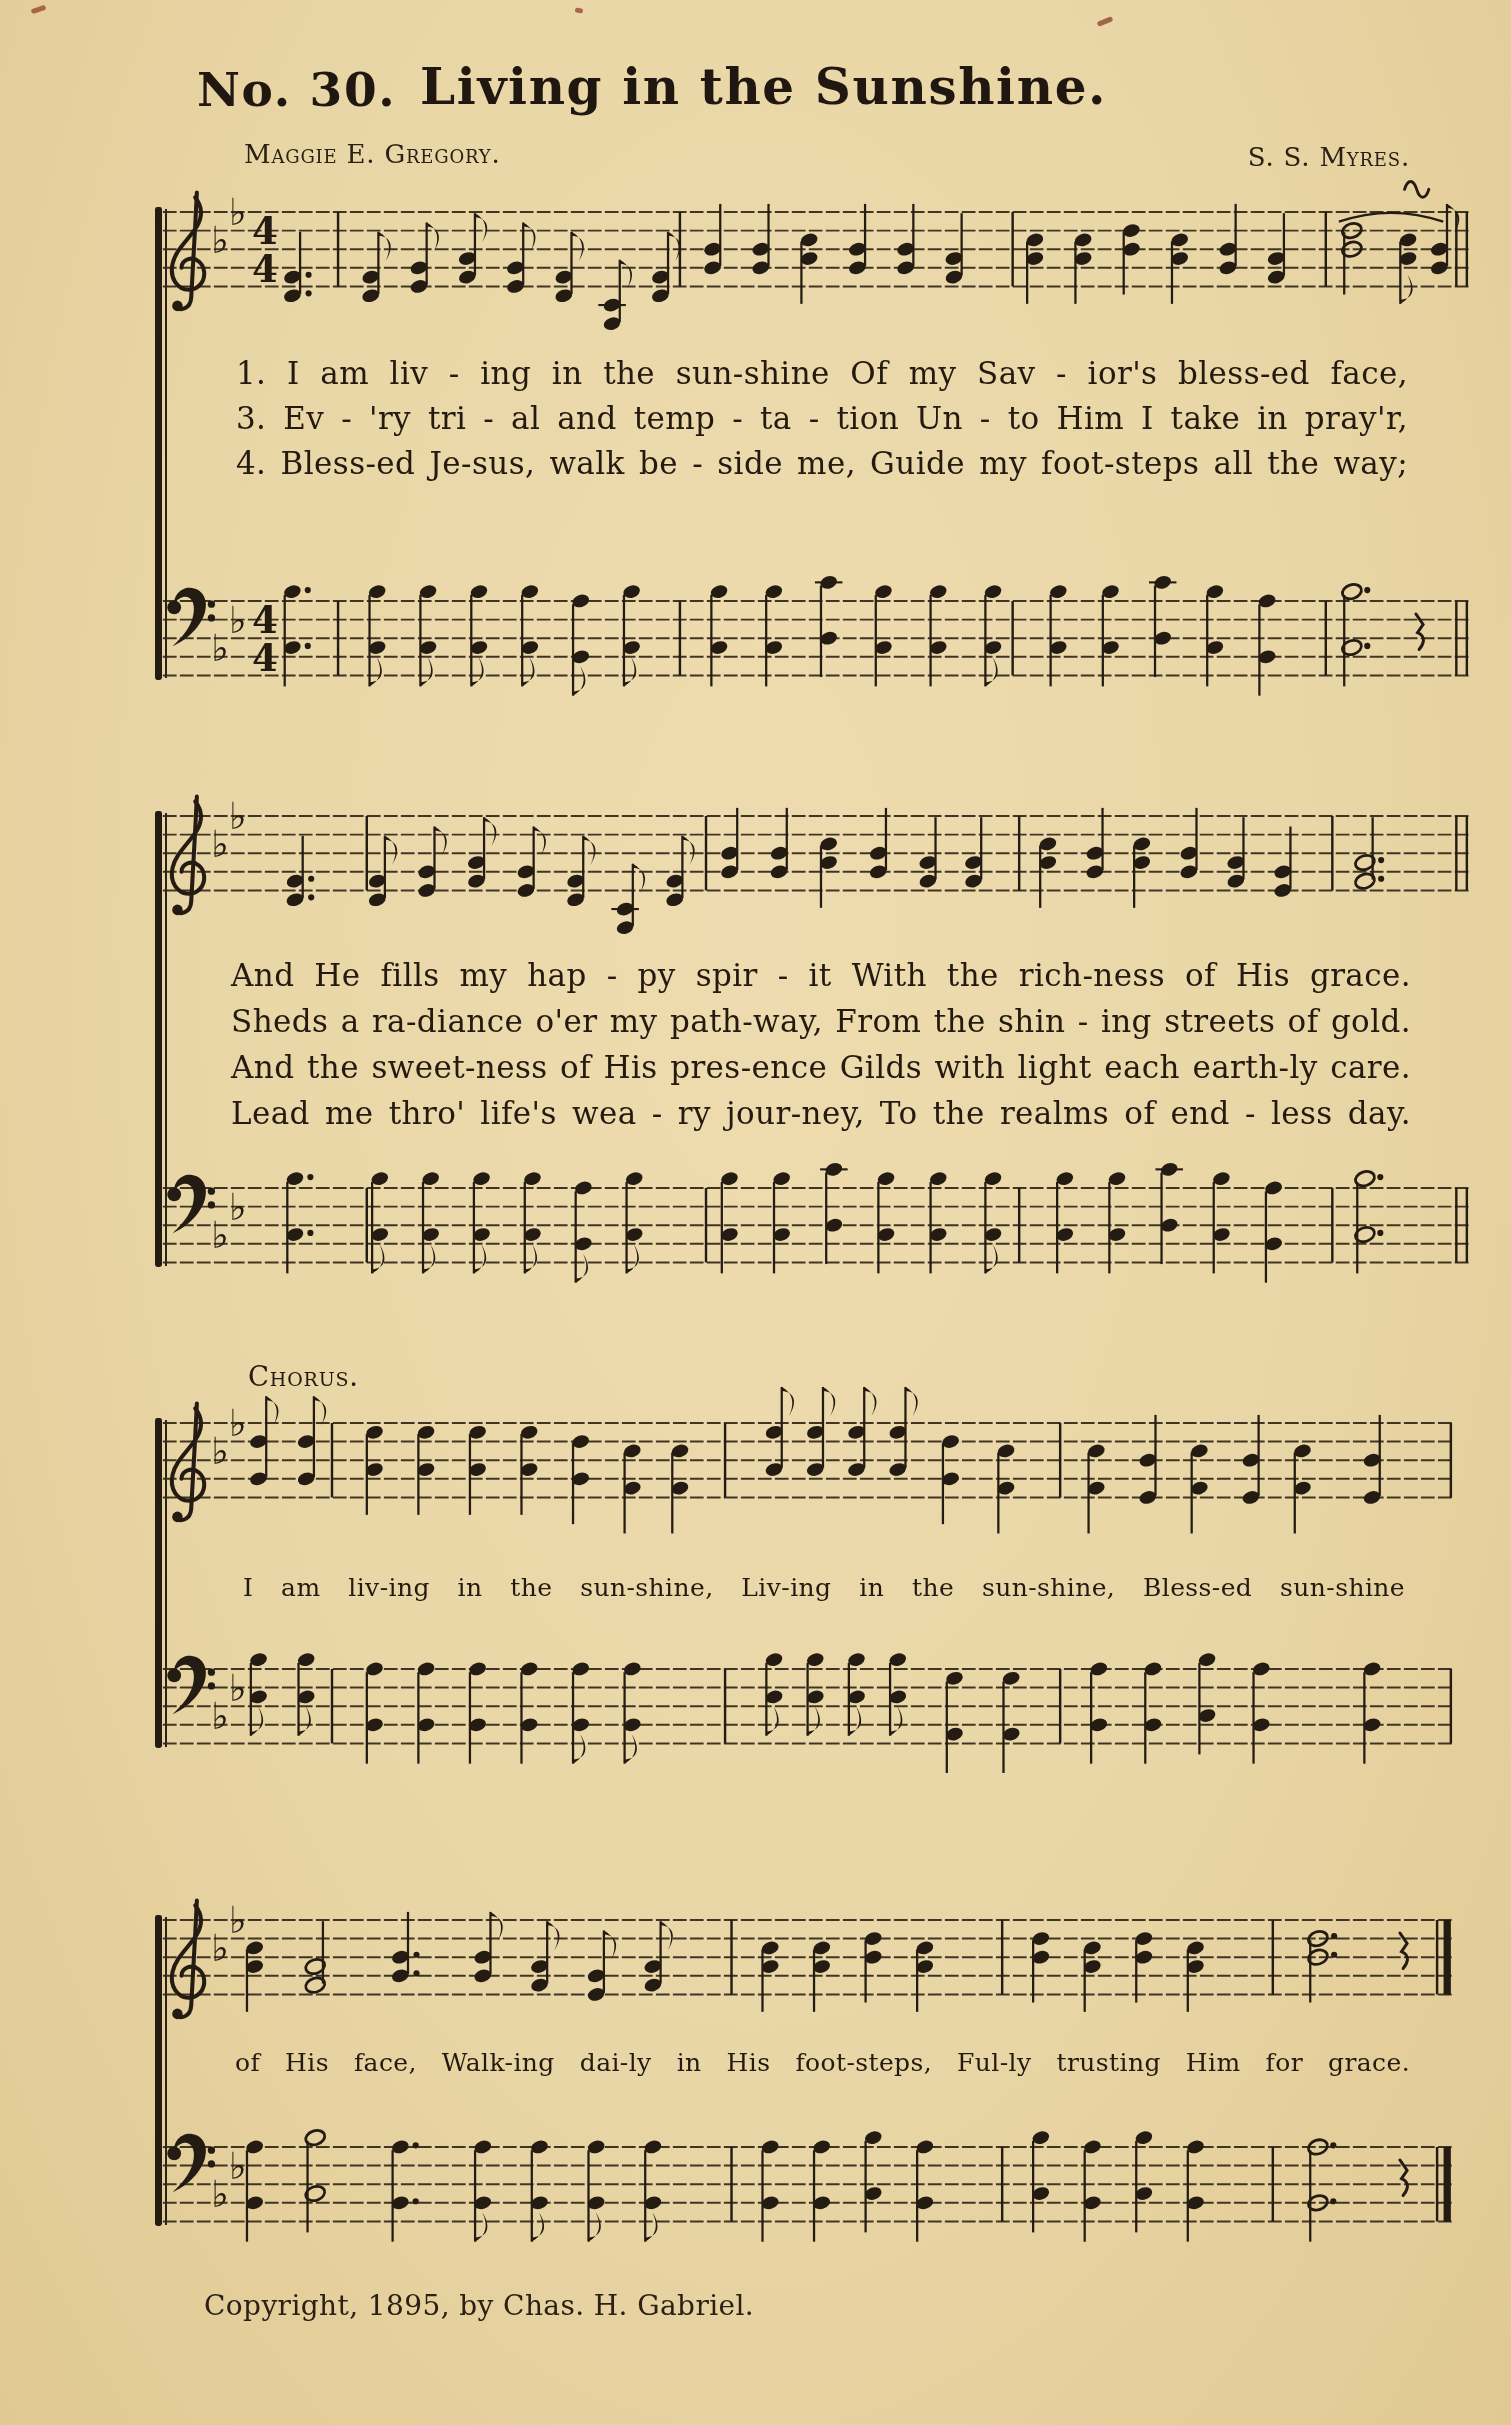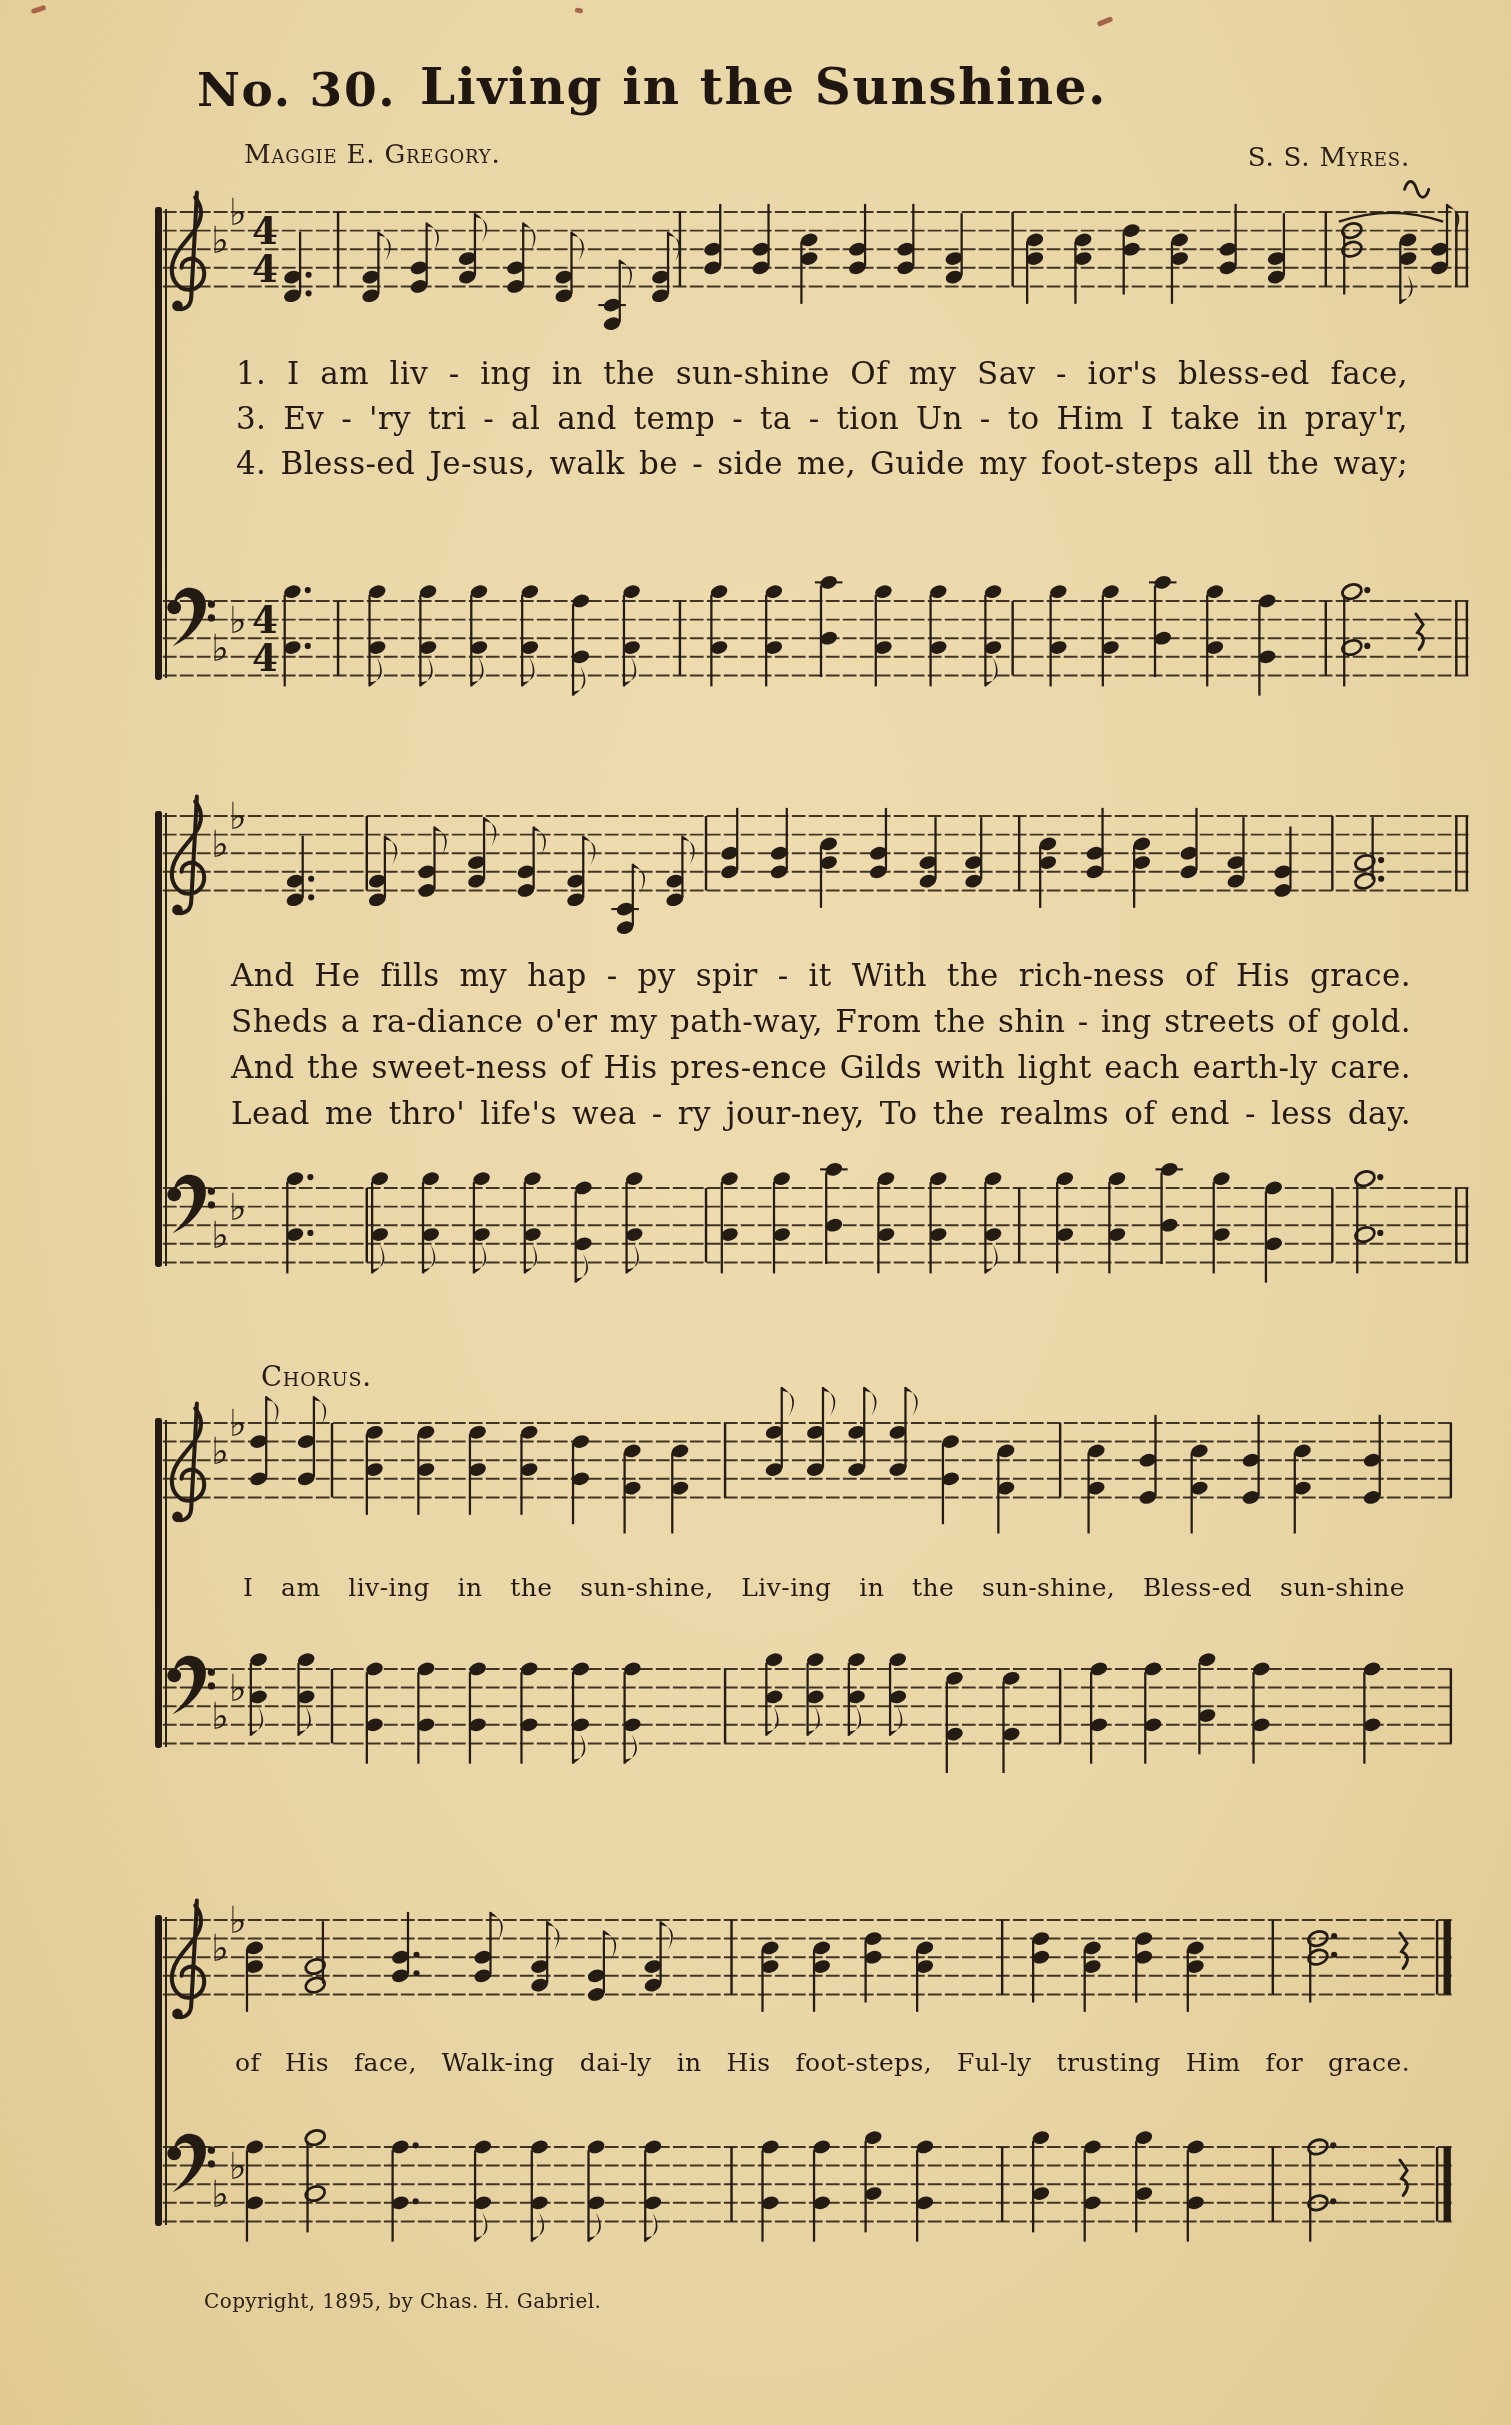--- a/index.html
+++ b/index.html
@@ -28,30 +28,30 @@
     position:absolute;right:102px;top:142px;
     font-variant:small-caps;font-size:26px;letter-spacing:0.8px;color:#2a2014;
   }
   .lyric-block{position:absolute;}
   .lyric-line{
     font-size:31px;line-height:45px;color:#241a10;
     text-align:justify;text-align-last:justify;
     white-space:normal;letter-spacing:0.4px;
   }
   .chorus-label{
-    position:absolute;left:261px;top:1360px;
+    position:absolute;left:248px;top:1360px;
     font-variant:small-caps;font-size:27.5px;letter-spacing:0.8px;color:#241a10;
   }
   .single-lyric{
     position:absolute;font-size:25px;color:#241a10;
     text-align:justify;text-align-last:justify;letter-spacing:0.4px;
   }
   .copyright{
     position:absolute;left:204px;top:2289px;
-    font-size:20px;color:#2a2014;letter-spacing:0.4px;
+    font-size:28px;color:#2a2014;letter-spacing:0.4px;
     font-family:"DejaVu Serif", serif;
   }
   .sys-rule{position:absolute;width:6.5px;background:#241c12;border-radius:2.4px;}
   .sys-rule-thin{position:absolute;width:2px;background:#2c2318;}
   .staff-svg{position:absolute;overflow:visible;}
   .scan-mark{position:absolute;border-radius:2.4px;opacity:.75;}
 </style>
 </head>
 <body>
 

